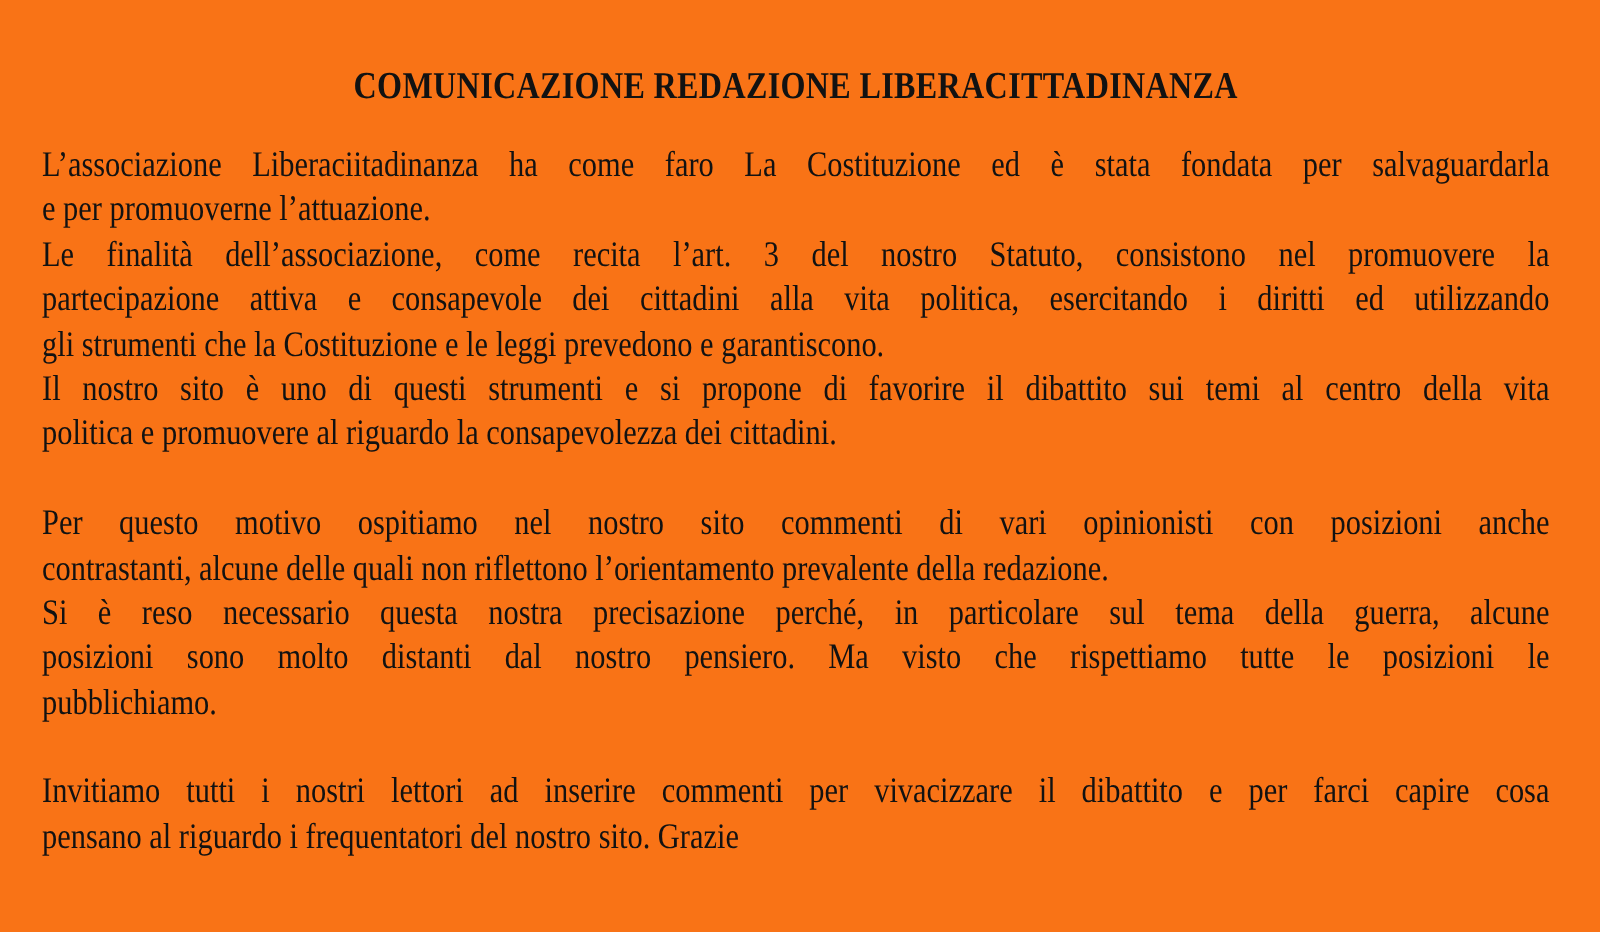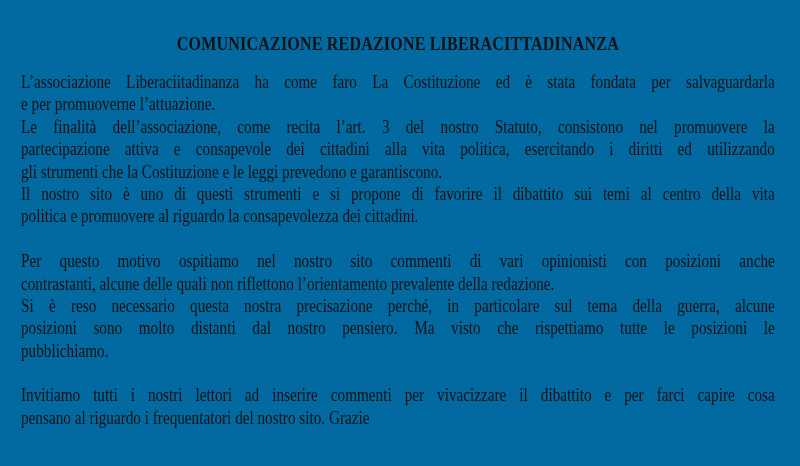--- a/index.html
+++ b/index.html
@@ -11,21 +11,21 @@
     width: 800px;
     height: 466px;
     overflow: hidden;
     font-family: "Liberation Serif", "DejaVu Serif", serif;
     color: #121212;
   }
   .page {
     position: relative;
     width: 800px;
     height: 466px;
-    background: #0369a1;
+    background: #f97316;
   }
   
   .content {
     position: absolute;
     left: 21px;
     top: 0;
     width: 892px;
     transform: scaleX(0.845);
     transform-origin: 0 0;
   }

